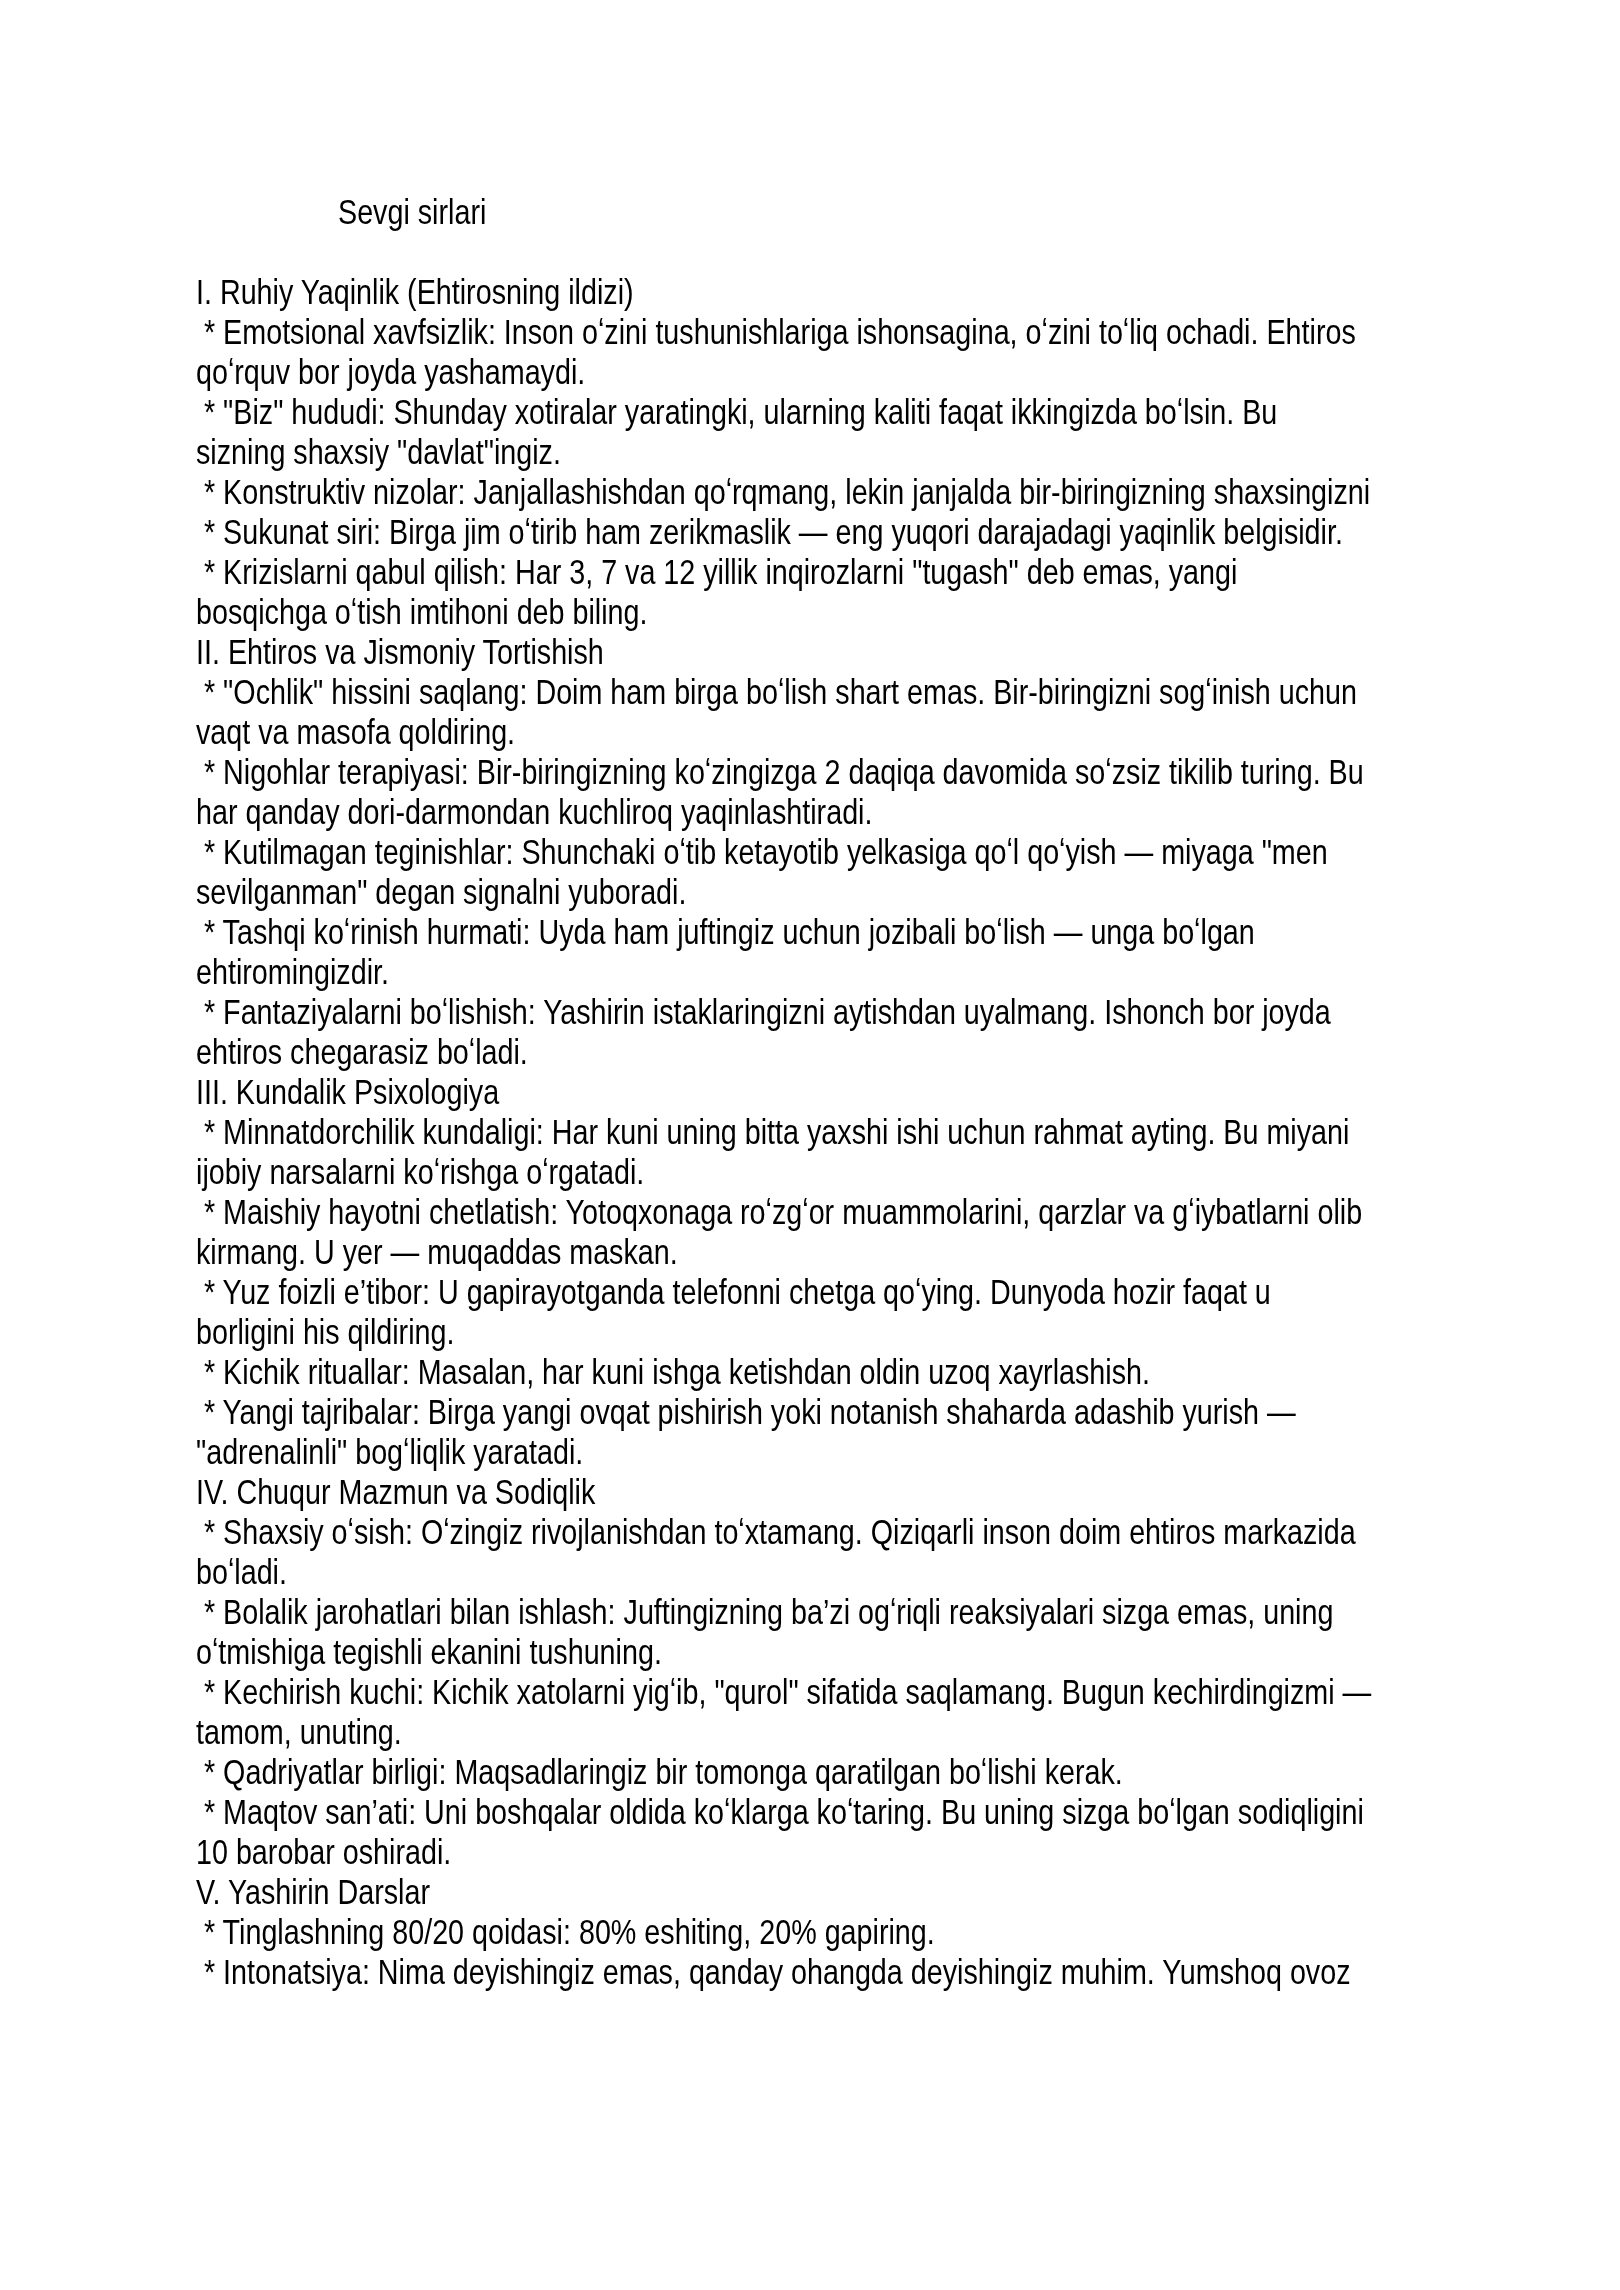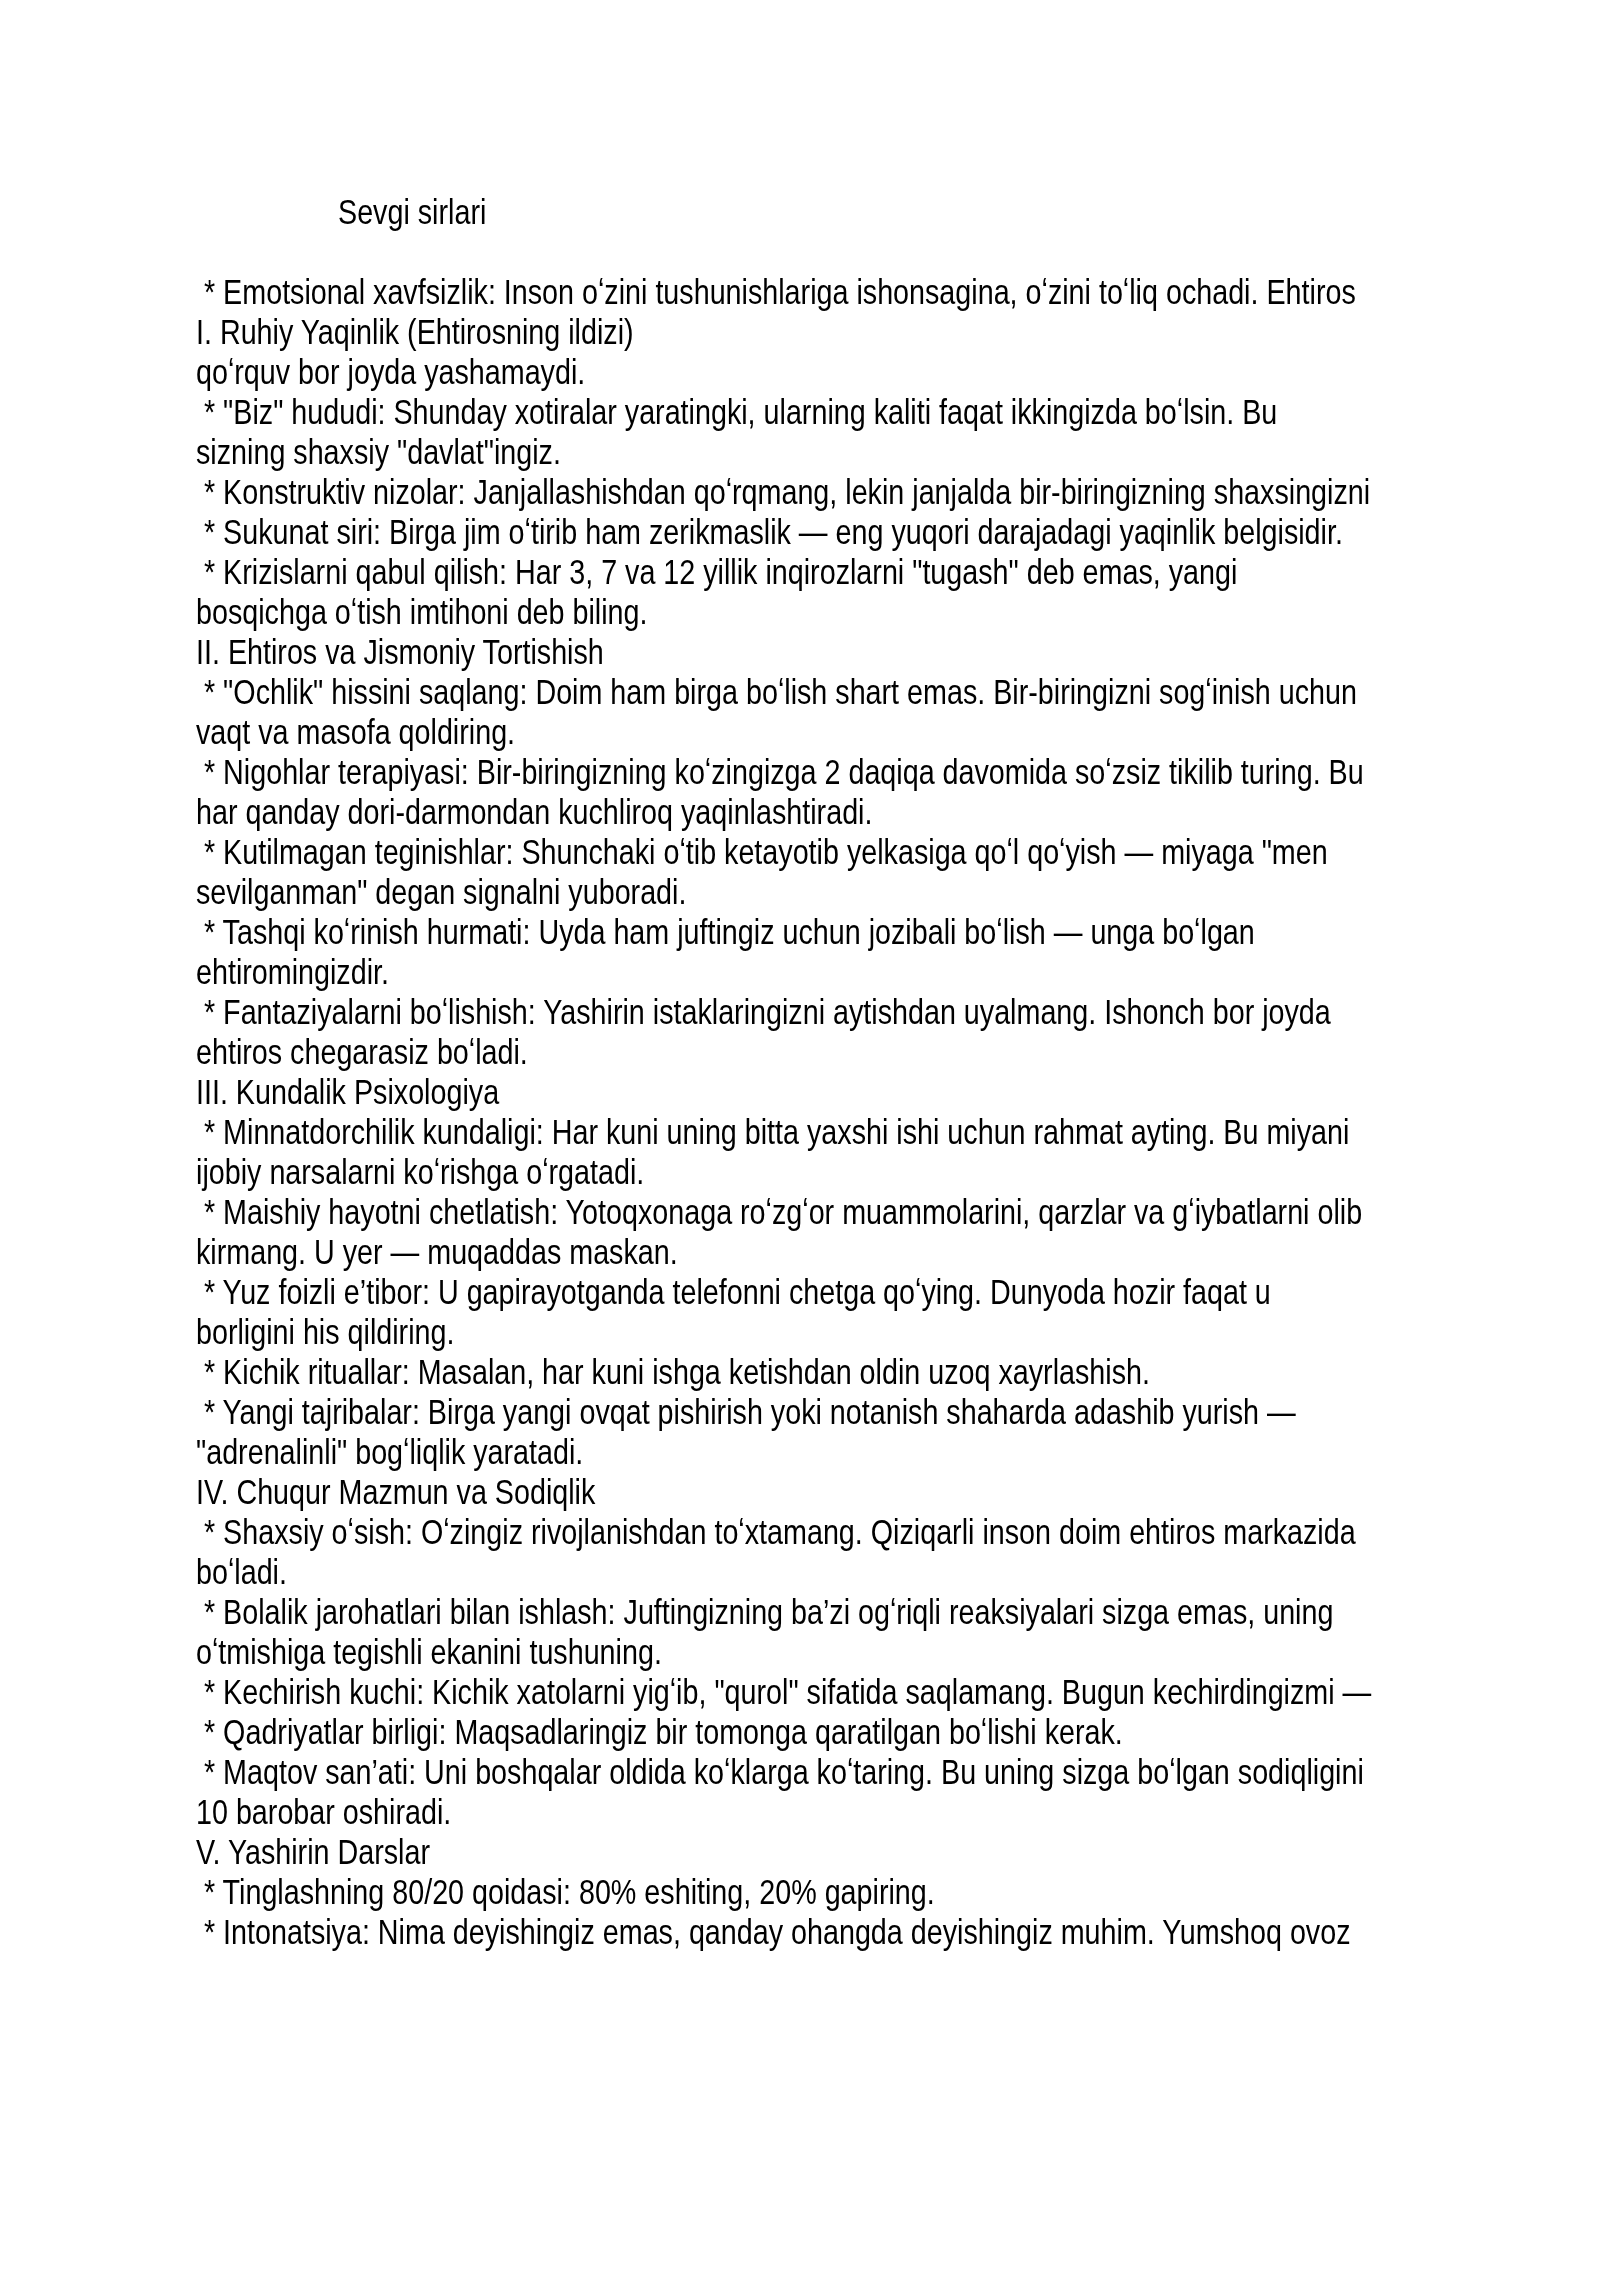--- a/index.html
+++ b/index.html
@@ -25,22 +25,22 @@
   .title-line { padding-left: 142px; }
   .blank { height: 40px; }
 </style>
 <title>Sevgi sirlari</title></head>
 <body style="background: rgb(255, 255, 255);">
 
 <div class="page" style="color: rgb(0, 0, 0);">
   <div class="line title-line"><span class="tx">Sevgi sirlari</span></div>
   <div class="line blank"></div>
   <div>
+      <div class="line"><span class="tx">I. Ruhiy Yaqinlik (Ehtirosning ildizi)</span></div>
       <div class="line"><span class="tx"> * Emotsional xavfsizlik: Inson oʻzini tushunishlariga ishonsagina, oʻzini toʻliq ochadi. Ehtiros</span></div>
-      <div class="line"><span class="tx">I. Ruhiy Yaqinlik (Ehtirosning ildizi)</span></div>
       <div class="line"><span class="tx">qoʻrquv bor joyda yashamaydi.</span></div>
       <div class="line"><span class="tx"> * "Biz" hududi: Shunday xotiralar yaratingki, ularning kaliti faqat ikkingizda boʻlsin. Bu</span></div>
       <div class="line"><span class="tx">sizning shaxsiy "davlat"ingiz.</span></div>
       <div class="line"><span class="tx"> * Konstruktiv nizolar: Janjallashishdan qoʻrqmang, lekin janjalda bir-biringizning shaxsingizni</span></div>
       <div class="line"><span class="tx"> * Sukunat siri: Birga jim oʻtirib ham zerikmaslik — eng yuqori darajadagi yaqinlik belgisidir.</span></div>
       <div class="line"><span class="tx"> * Krizislarni qabul qilish: Har 3, 7 va 12 yillik inqirozlarni "tugash" deb emas, yangi</span></div>
       <div class="line"><span class="tx">bosqichga oʻtish imtihoni deb biling.</span></div>
       <div class="line"><span class="tx">II. Ehtiros va Jismoniy Tortishish</span></div>
       <div class="line"><span class="tx"> * "Ochlik" hissini saqlang: Doim ham birga boʻlish shart emas. Bir-biringizni sogʻinish uchun</span></div>
       <div class="line"><span class="tx">vaqt va masofa qoldiring.</span></div>
@@ -61,20 +61,21 @@
       <div class="line"><span class="tx">borligini his qildiring.</span></div>
       <div class="line"><span class="tx"> * Kichik rituallar: Masalan, har kuni ishga ketishdan oldin uzoq xayrlashish.</span></div>
       <div class="line"><span class="tx"> * Yangi tajribalar: Birga yangi ovqat pishirish yoki notanish shaharda adashib yurish —</span></div>
       <div class="line"><span class="tx">"adrenalinli" bogʻliqlik yaratadi.</span></div>
       <div class="line"><span class="tx">IV. Chuqur Mazmun va Sodiqlik</span></div>
       <div class="line"><span class="tx"> * Shaxsiy oʻsish: Oʻzingiz rivojlanishdan toʻxtamang. Qiziqarli inson doim ehtiros markazida</span></div>
       <div class="line"><span class="tx">boʻladi.</span></div>
       <div class="line"><span class="tx"> * Bolalik jarohatlari bilan ishlash: Juftingizning ba’zi ogʻriqli reaksiyalari sizga emas, uning</span></div>
       <div class="line"><span class="tx">oʻtmishiga tegishli ekanini tushuning.</span></div>
       <div class="line"><span class="tx"> * Kechirish kuchi: Kichik xatolarni yigʻib, "qurol" sifatida saqlamang. Bugun kechirdingizmi —</span></div>
+      <div class="line"><span class="tx">tamom, unuting.</span></div>
       <div class="line"><span class="tx"> * Qadriyatlar birligi: Maqsadlaringiz bir tomonga qaratilgan boʻlishi kerak.</span></div>
       <div class="line"><span class="tx"> * Maqtov san’ati: Uni boshqalar oldida koʻklarga koʻtaring. Bu uning sizga boʻlgan sodiqligini</span></div>
       <div class="line"><span class="tx">10 barobar oshiradi.</span></div>
       <div class="line"><span class="tx">V. Yashirin Darslar</span></div>
       <div class="line"><span class="tx"> * Tinglashning 80/20 qoidasi: 80% eshiting, 20% gapiring.</span></div>
       <div class="line"><span class="tx"> * Intonatsiya: Nima deyishingiz emas, qanday ohangda deyishingiz muhim. Yumshoq ovoz</span></div>
     </div>
 </div>
 
 

